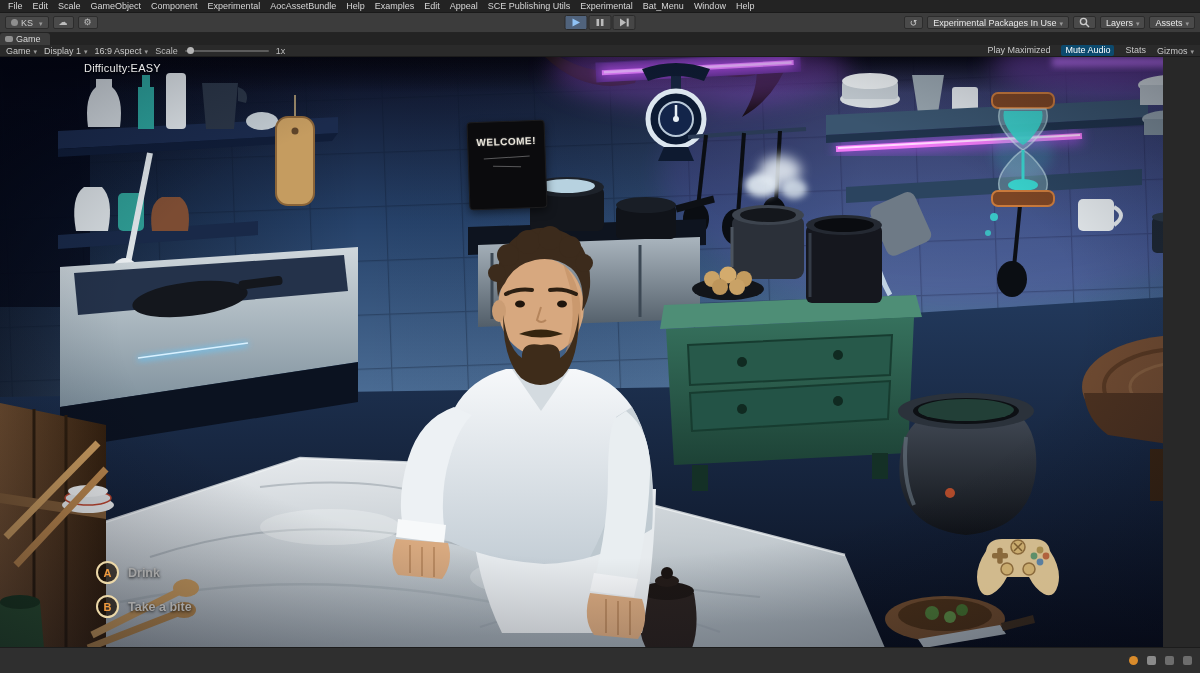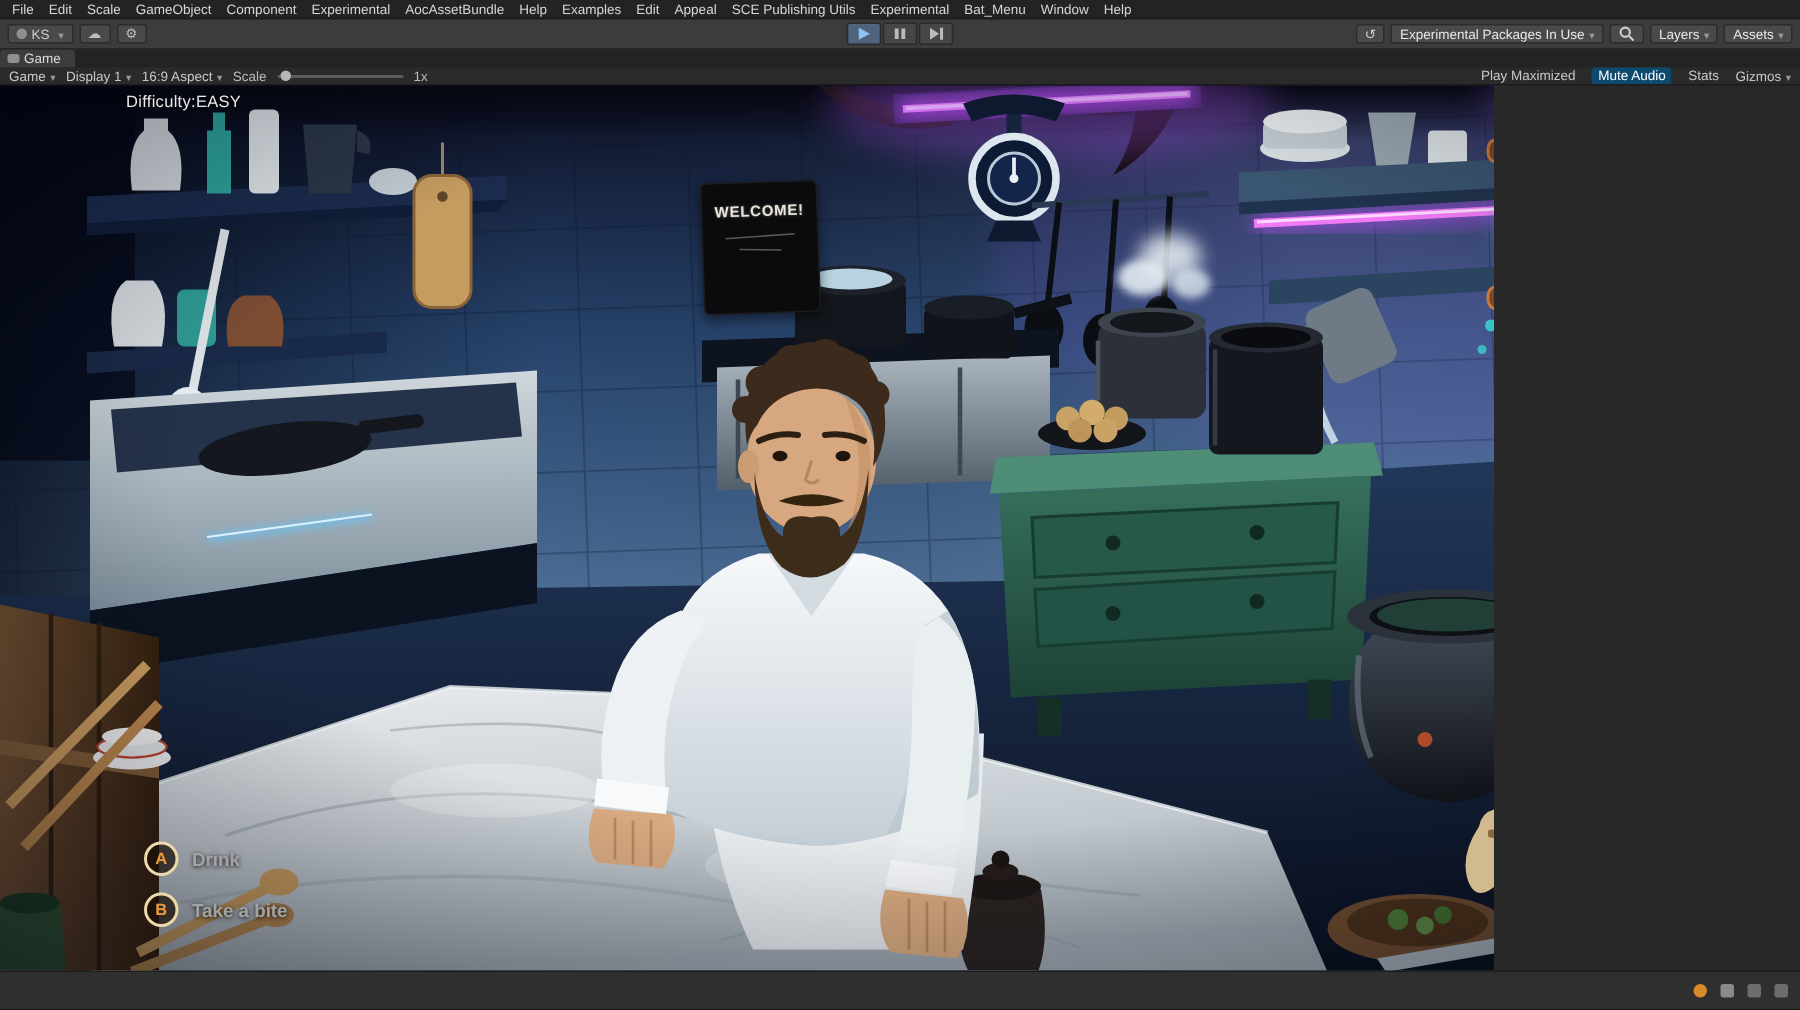--- a/index.html
+++ b/index.html
@@ -38,21 +38,21 @@
   .gamebar{height:12px;background:#2a2a2a;display:flex;align-items:center;justify-content:space-between;color:#c8c8c8;font-size:9px;border-bottom:1px solid #1c1c1c;box-sizing:border-box;flex:0 0 auto;}
   .gb-left,.gb-right{display:flex;align-items:center;gap:7px;padding:0 6px;}
   .gb-dd{display:inline-flex;align-items:center;white-space:nowrap;}
   .gb-label{color:#bdbdbd;white-space:nowrap;}
   .slider{width:84px;height:2px;background:#5c5c5c;border-radius:1px;position:relative;display:inline-block;}
   .knob{width:7px;height:7px;border-radius:50%;background:#b5b5b5;position:absolute;left:2px;top:-2.5px;}
   .gb-btn{padding:0 4px;line-height:11px;border-radius:2px;white-space:nowrap;}
   .gb-btn.active{background:#0c4a6e;color:#ffffff;}
 
   
-  .viewport{position:relative;width:996px;height:590px;background:#05070f;overflow:hidden;flex:0 0 auto;}
+  .viewport{position:relative;width:1163px;height:590px;background:#05070f;overflow:hidden;flex:0 0 auto;}
   .scene{position:absolute;left:0;top:0;}
 
   .hud-difficulty{position:absolute;left:84px;top:5px;color:#e9e9e9;font-size:11px;text-shadow:0 1px 2px rgba(0,0,0,.8);letter-spacing:.2px;}
   .welcome-sign{position:absolute;left:468px;top:64px;width:78px;height:88px;background:#0b0b0d;border:1px solid #1c1c1e;border-radius:4px;transform:rotate(-2deg);box-shadow:0 3px 8px rgba(0,0,0,.5);display:flex;flex-direction:column;align-items:center;padding-top:14px;box-sizing:border-box;}
   .welcome-text{color:#e9e5da;font-size:10px;font-weight:bold;letter-spacing:.5px;text-shadow:0 0 2px rgba(255,255,255,.35);}
   .chalk-line{width:46px;border-top:1.5px solid rgba(255,255,255,.32);margin-top:10px;transform:rotate(-2deg);}
   .chalk-line.short{width:28px;margin-top:8px;transform:rotate(3deg);}
 
   .prompts{position:absolute;left:96px;top:504px;display:flex;flex-direction:column;gap:11px;}
   .prompt{display:flex;align-items:center;gap:9px;}

